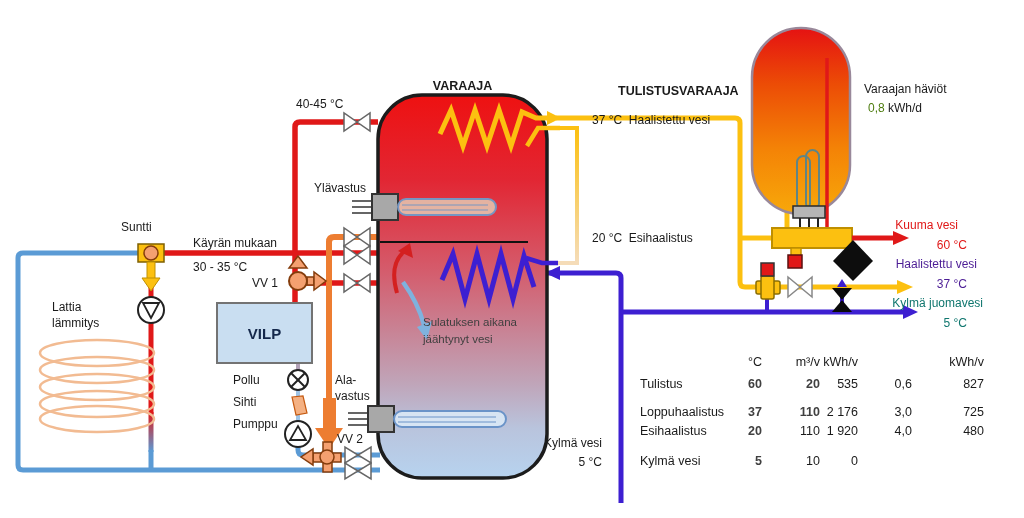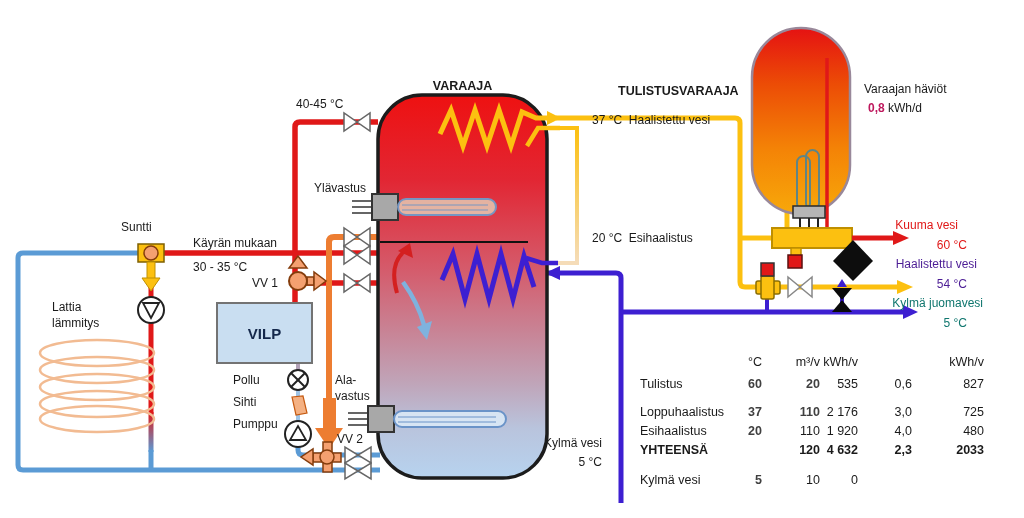--- a/index.html
+++ b/index.html
@@ -4,21 +4,21 @@
 <style>
   html,body{margin:0;padding:0;background:#fff;}
   #canvas{position:relative;width:1024px;height:518px;background:#fff;overflow:hidden;
           font-family:"Liberation Sans",sans-serif;}
   svg{position:absolute;left:0;top:0;}
   .lbl{position:absolute;font-size:12px;color:#1a1a1a;white-space:pre;line-height:14px;}
   .b{font-weight:bold;}
   .c-red{color:#e01818;}
   .c-yel{color:#4c1d95;}
   .c-pur{color:#0f766e;}
-  .c-blu{color:#be185d;font-weight:bold;margin-top:30px;}
+  .c-blu{color:#4d7c0f;font-weight:normal;margin-top:30px;}
   .dim{color:#3f3f3f;font-size:11.5px;line-height:17px;}
   .two{line-height:16px;}
   .ctr{text-align:center;}
   .rt{text-align:right;}
   #vilp-box{position:absolute;left:216px;top:302px;width:93px;height:58px;background:#c9def1;
             border:2px solid #737373;display:flex;align-items:center;justify-content:center;
             font-weight:bold;font-size:15px;color:#14284b;}
   
   #htable{position:absolute;left:640px;top:353px;width:344px;font-size:12.5px;color:#1a1a1a;}
   .trow{display:grid;grid-template-columns:96px 26px 58px 38px 54px 72px;line-height:19px;}
@@ -259,30 +259,31 @@
 <div class="lbl" style="left:252px;top:276px;">VV 1</div>
 <div class="lbl two" style="left:52px;top:299px;"><span>Lattia</span><br><span>lämmitys</span></div>
 <div id="vilp-box">
       <span>VILP</span>
     </div>
 <div class="lbl" style="left:233px;top:373px;">Pollu</div>
 <div class="lbl" style="left:233px;top:395px;">Sihti</div>
 <div class="lbl" style="left:233px;top:417px;">Pumppu</div>
 <div class="lbl two" style="left:335px;top:372px;"><span>Ala-</span><br><span>vastus</span></div>
 <div class="lbl" style="left:337px;top:432px;">VV 2</div>
+<div class="lbl dim" style="left:423px;top:314px;"><span>Sulatuksen aikana</span><br><span>jäähtynyt vesi</span></div>
 <div class="lbl" style="left:592px;top:113px;">37 °C  Haalistettu vesi</div>
 <div class="lbl" style="left:592px;top:231px;">20 °C  Esihaalistus</div>
 <div class="lbl rt" style="right:422px;top:436px;">Kylmä vesi</div>
 <div class="lbl rt" style="right:422px;top:455px;">5 °C</div>
 <div class="lbl" style="left:864px;top:82px;">Varaajan häviöt</div>
 <div class="lbl" style="left:868px;top:101px;"><span class="c-blu">0,8</span><span> kWh/d</span></div>
 <div class="lbl c-red" style="right:66px;top:218px;">Kuuma vesi</div>
 <div class="lbl c-red" style="right:57px;top:238px;">60 °C</div>
 <div class="lbl c-yel" style="right:47px;top:257px;">Haalistettu vesi</div>
-<div class="lbl c-yel" style="right:57px;top:277px;">54 °C</div>
+<div class="lbl c-yel" style="right:57px;top:277px;">37 °C</div>
 <div class="lbl c-pur" style="right:41px;top:296px;">Kylmä juomavesi</div>
 <div class="lbl c-pur" style="right:57px;top:316px;">5 °C</div>
 
 <div id="htable">
   <div class="trow">
     <div></div>
     <div class="num">°C</div>
     <div class="num">m³/v</div>
     <div class="num">kWh/v</div>
     <div></div>
@@ -305,28 +306,20 @@
     <div class="num">725</div>
   </div>
   <div class="trow">
     <div>Esihaalistus</div>
     <div class="num green">20</div>
     <div class="num">110</div>
     <div class="num">1 920</div>
     <div class="num">4,0</div>
     <div class="num">480</div>
   </div>
-  <div class="trow bold">
-    <div>YHTEENSÄ</div>
-    <div class="num"></div>
-    <div class="num">120</div>
-    <div class="num">4 632</div>
-    <div class="num">2,3</div>
-    <div class="num">2033</div>
-  </div>
   <div class="trow mt11">
     <div>Kylmä vesi</div>
     <div class="num green">5</div>
     <div class="num">10</div>
     <div class="num">0</div>
     <div class="num"></div>
     <div class="num"></div>
   </div>
 </div>
 

